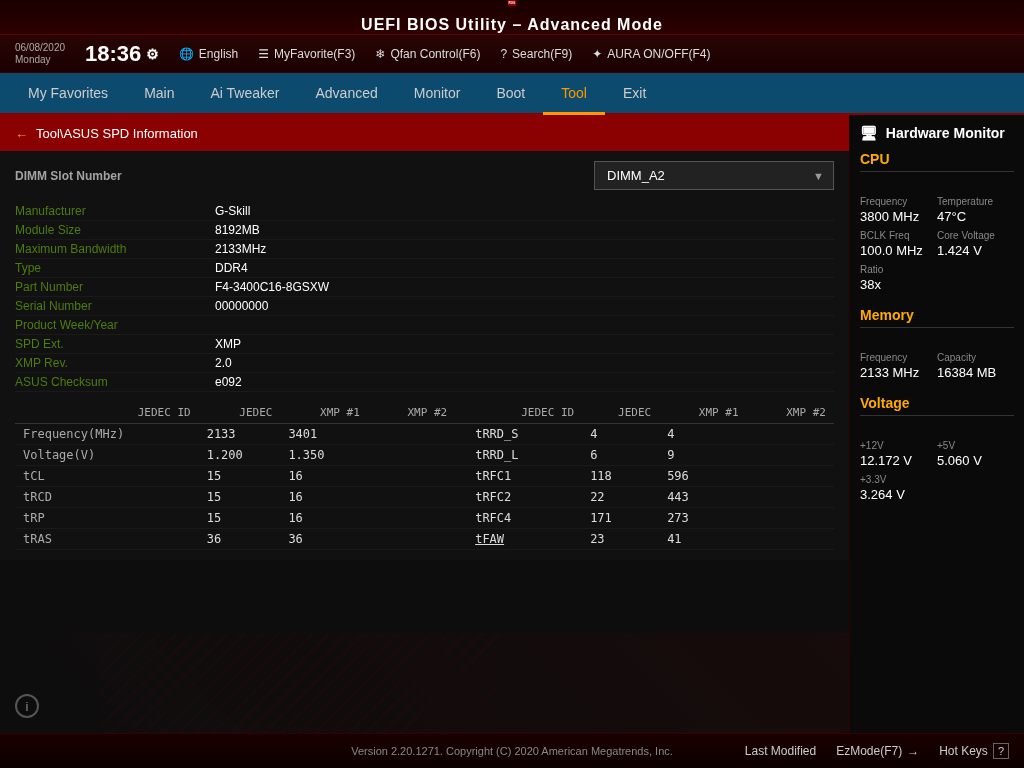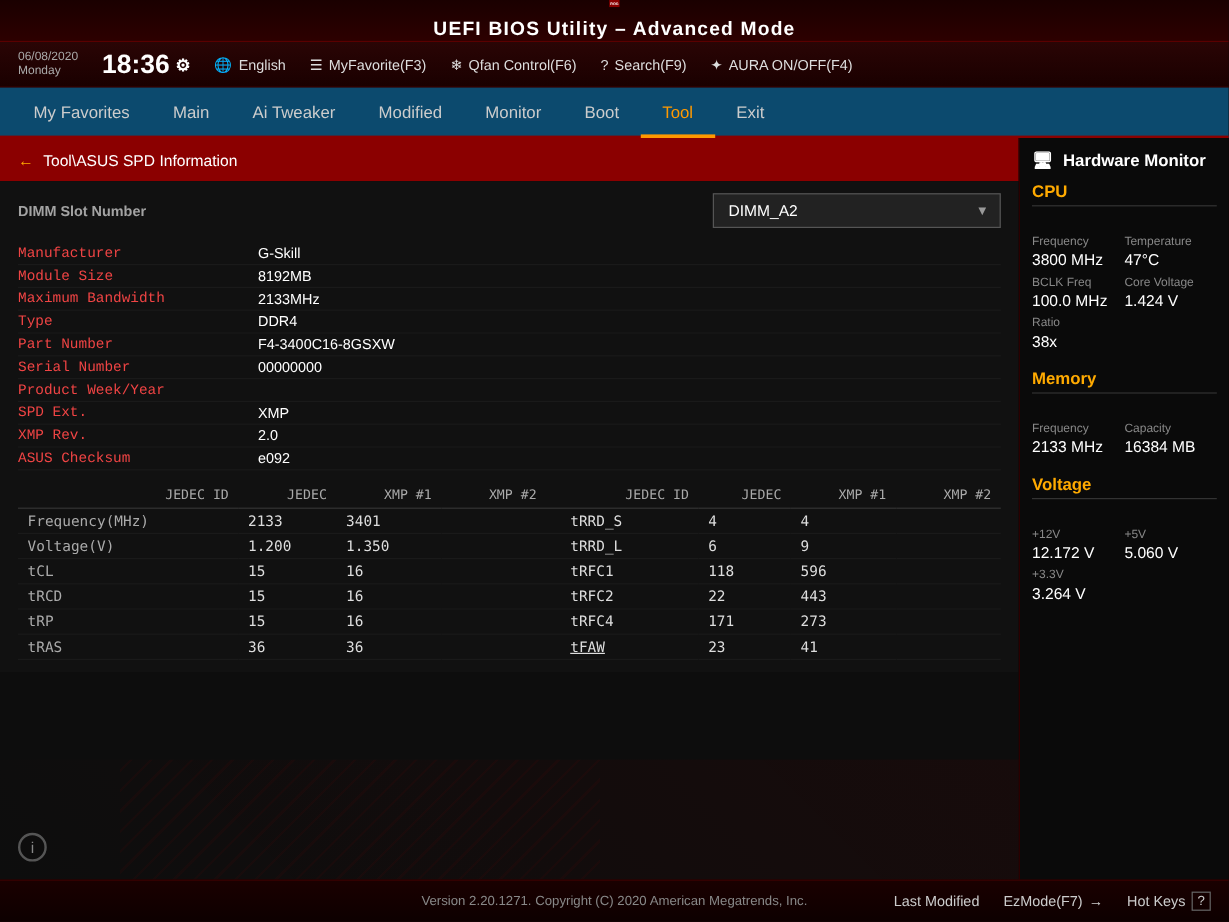--- a/index.html
+++ b/index.html
@@ -161,22 +161,22 @@
       font-size: 12px;
       margin-bottom: 10px;
     }
     .info-row {
       display: flex;
       padding: 2px 0;
       border-bottom: 1px solid #1a1a1a;
     }
     .info-label {
       width: 200px;
-      color: #ef4444;
-      font-family: Liberation Mono, monospace;
+      color: #4d7c0f;
+      font-family: Liberation Sans, sans-serif;
     }
     .info-value {
       color: #fff;
     }
 
     
     .timing-table {
       width: 100%;
       border-collapse: collapse;
       font-size: 12px;
@@ -355,21 +355,21 @@
   <div class="toolbar-item">
     <span>✦</span>
     <span>AURA ON/OFF(F4)</span>
   </div>
 </div>
 
 <div class="nav">
   <div class="nav-item">My Favorites</div>
   <div class="nav-item">Main</div>
   <div class="nav-item">Ai Tweaker</div>
-  <div class="nav-item">Modified</div>
+  <div class="nav-item">Advanced</div>
   <div class="nav-item">Monitor</div>
   <div class="nav-item">Boot</div>
   <div class="nav-item active">Tool</div>
   <div class="nav-item">Exit</div>
 </div>
 
 <div class="main-layout">
 
   <div class="content-area">
 

